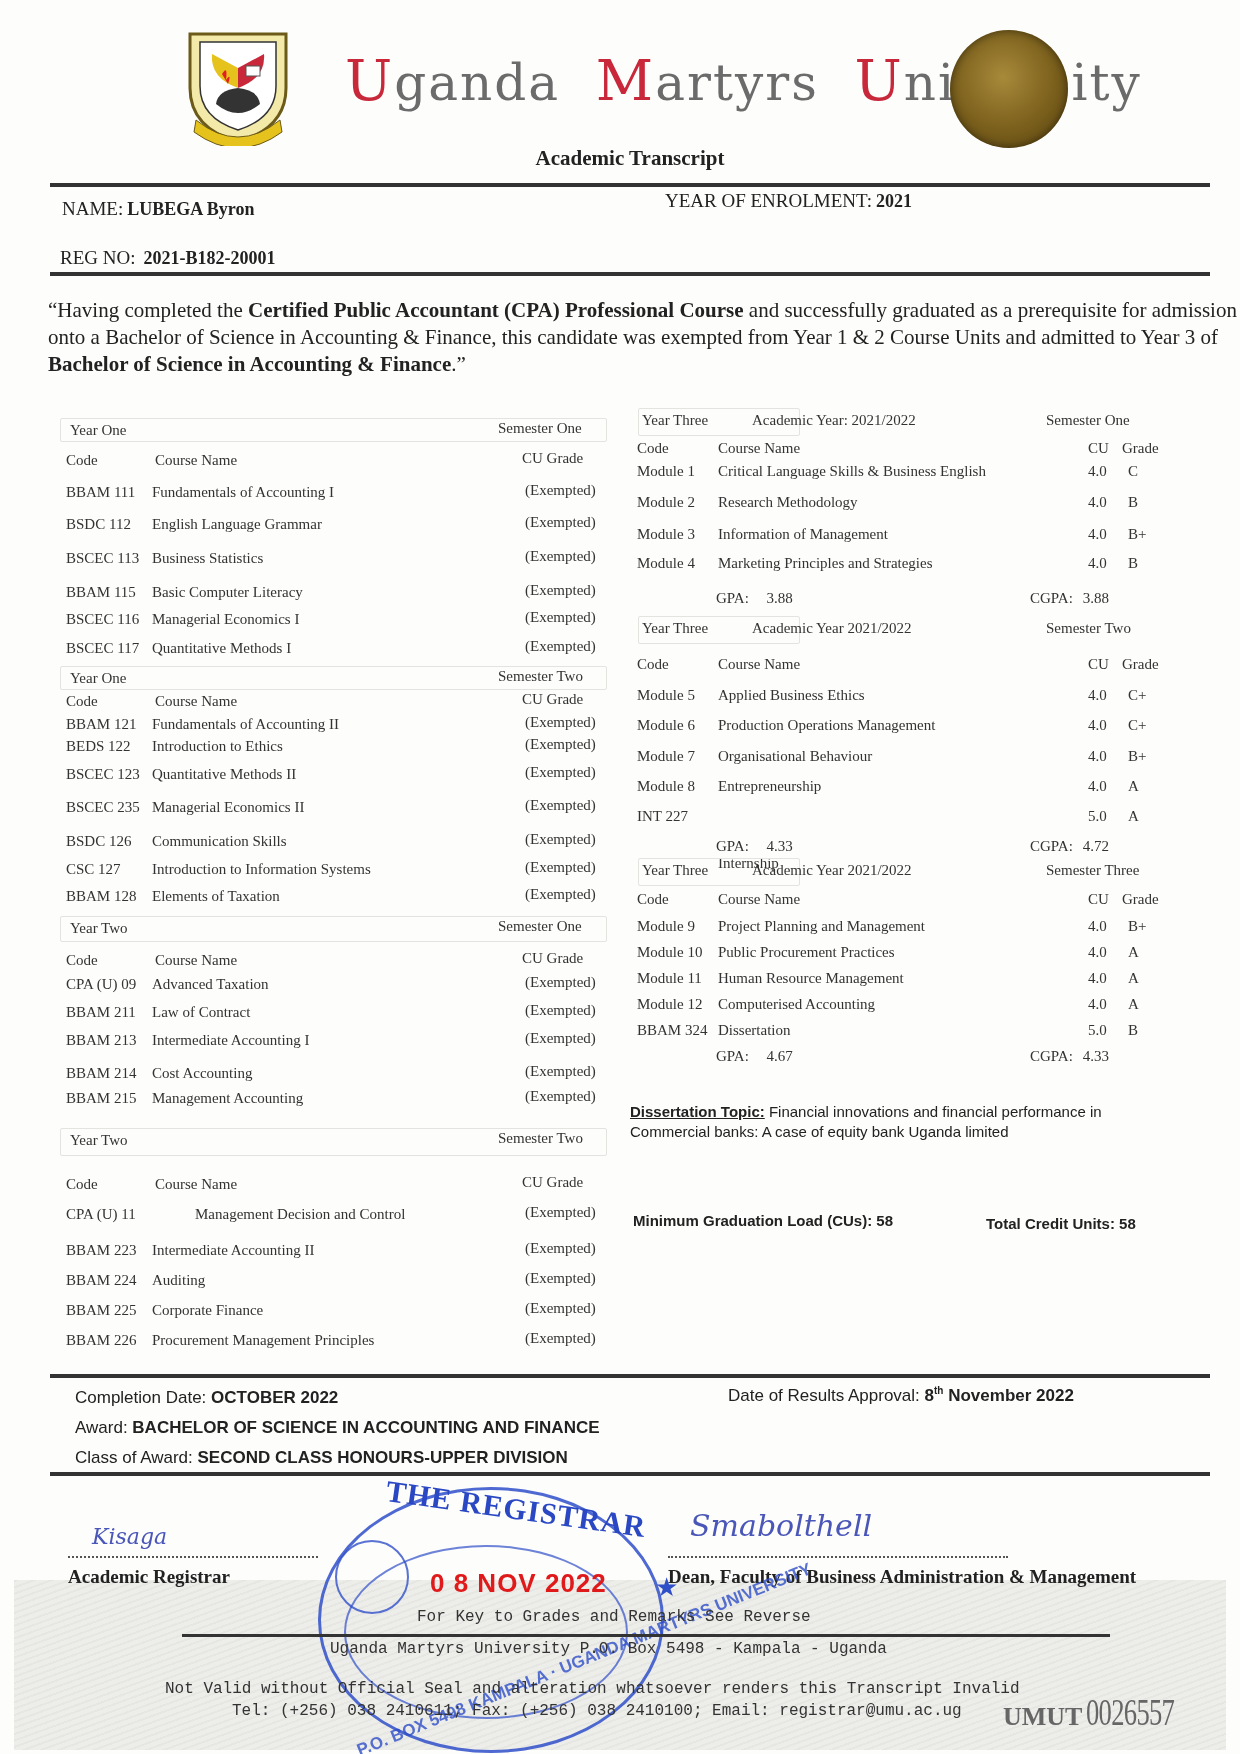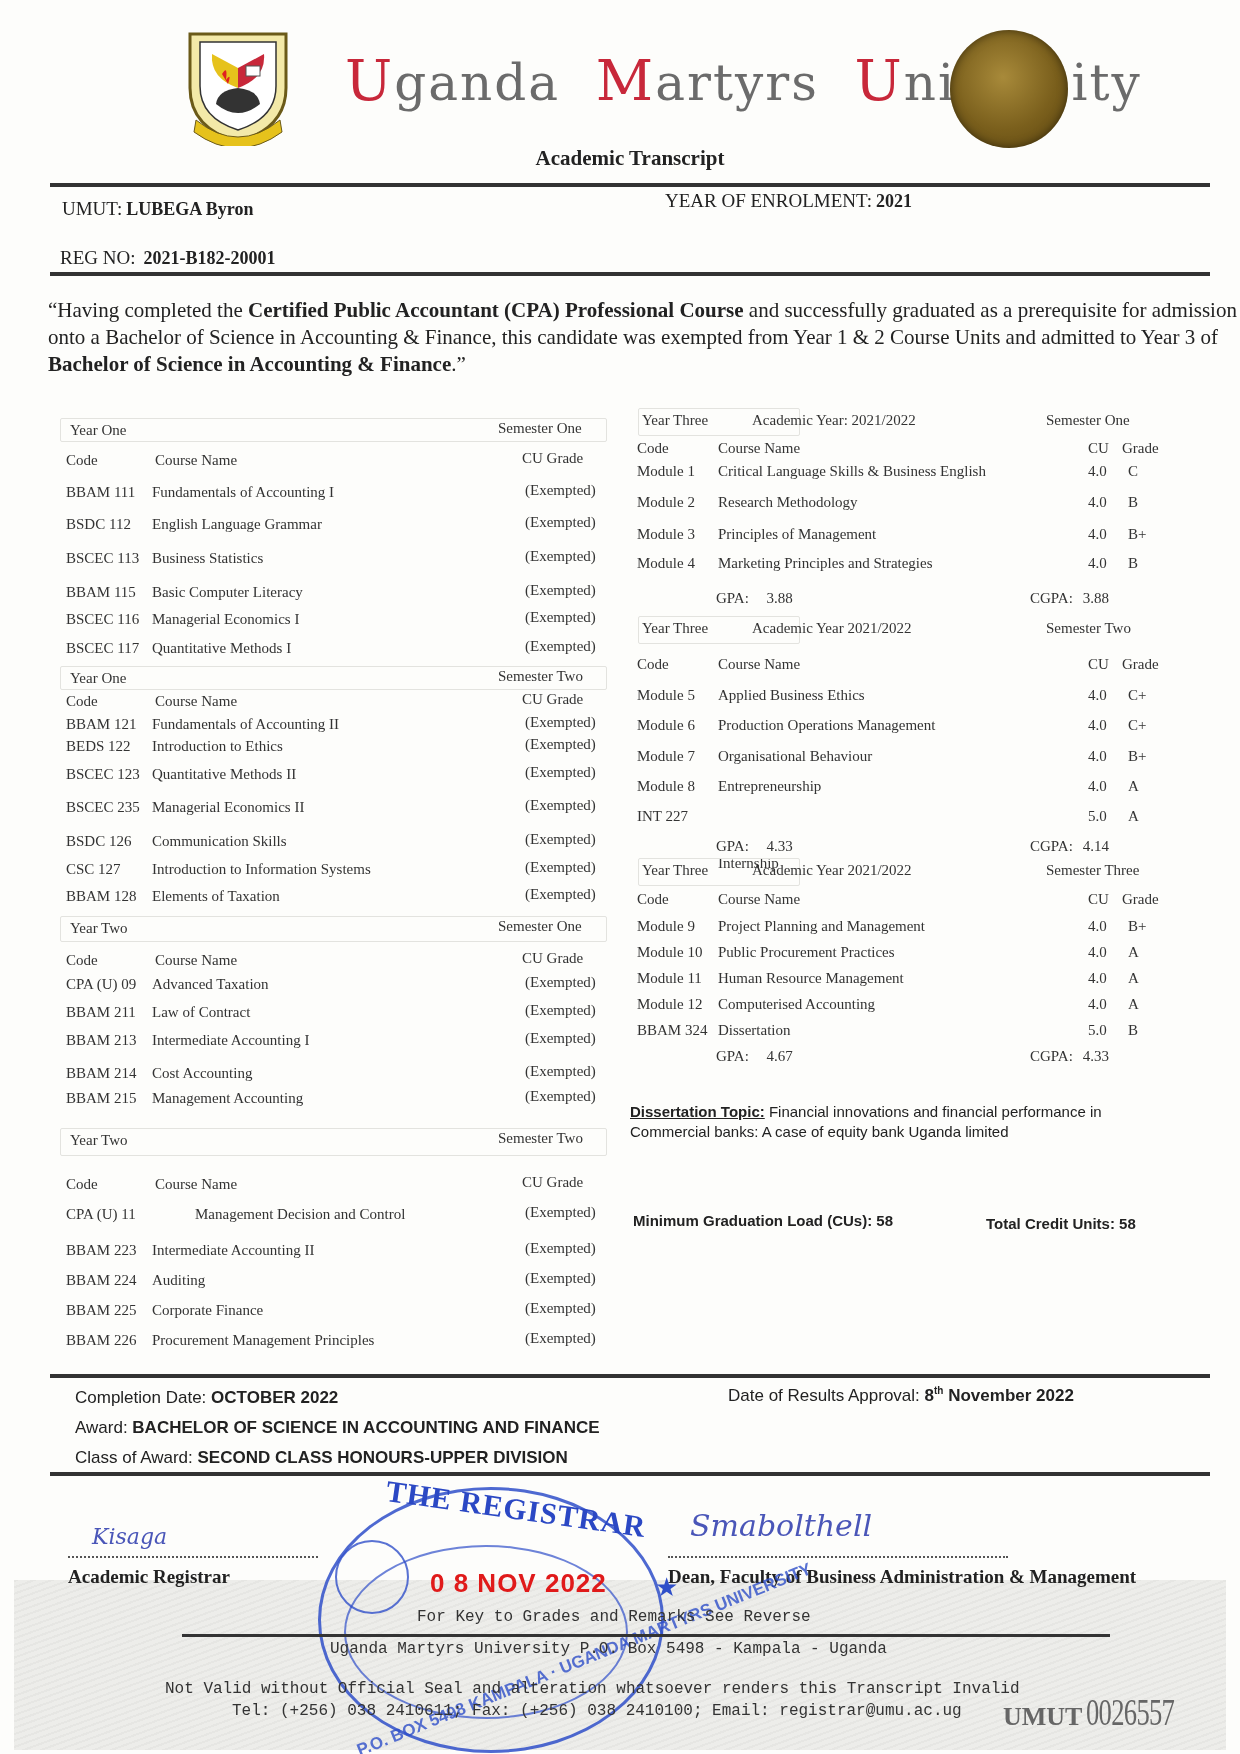--- a/index.html
+++ b/index.html
@@ -62,21 +62,21 @@
   <span class="cap">U</span><span>niversity</span>
 </div>
 
 <div class="abs seal"></div>
 
 <div class="abs doc-title">Academic Transcript</div>
 
 <div class="abs rule" style="top:183px;"></div>
 
 <div class="abs" style="left:62px; top:198px;">
-  <span class="field-label">UMUT:</span>
+  <span class="field-label">NAME:</span>
   <span class="field-value">LUBEGA Byron</span>
 </div>
 <div class="abs" style="left:665px; top:190px;">
   <span class="field-label">YEAR OF ENROLMENT:</span>
   <span class="field-value">2021</span>
 </div>
 <div class="abs" style="left:60px; top:247px;">
   <span class="field-label">REG NO:</span>&nbsp;
   <span class="field-value">2021-B182-20001</span>
 </div>
@@ -194,21 +194,21 @@
     <div class="abs sec-head" style="left:1122px; top:440px;">Grade</div>
     <div class="row" style="left:637px; top:463px;">Module 1</div>
     <div class="row" style="left:718px; top:463px;">Critical Language Skills &amp; Business English</div>
     <div class="row" style="left:1088px; top:463px;">4.0</div>
     <div class="row" style="left:1128px; top:463px;">C</div>
     <div class="row" style="left:637px; top:494px;">Module 2</div>
     <div class="row" style="left:718px; top:494px;">Research Methodology</div>
     <div class="row" style="left:1088px; top:494px;">4.0</div>
     <div class="row" style="left:1128px; top:494px;">B</div>
     <div class="row" style="left:637px; top:526px;">Module 3</div>
-    <div class="row" style="left:718px; top:526px;">Principles of Management</div>
+    <div class="row" style="left:718px; top:526px;">Information of Management</div>
     <div class="row" style="left:1088px; top:526px;">4.0</div>
     <div class="row" style="left:1128px; top:526px;">B+</div>
     <div class="row" style="left:637px; top:555px;">Module 4</div>
     <div class="row" style="left:718px; top:555px;">Marketing Principles and Strategies</div>
     <div class="row" style="left:1088px; top:555px;">4.0</div>
     <div class="row" style="left:1128px; top:555px;">B</div>
     <div class="row" style="left:716px; top:590px;"><span>GPA:</span>   <span style="margin-left:14px;">3.88</span></div>
     <div class="row" style="left:1030px; top:590px;"><span>CGPA:</span><span style="margin-left:10px;">3.88</span></div>
     <div class="abs sec-box" style="left:638px; top:616px; width:160px; height:26px;"></div>
     <div class="abs sec-head" style="left:642px; top:620px;">Year Three</div>
@@ -232,21 +232,21 @@
     <div class="row" style="left:1128px; top:748px;">B+</div>
     <div class="row" style="left:637px; top:778px;">Module 8</div>
     <div class="row" style="left:718px; top:778px;">Entrepreneurship</div>
     <div class="row" style="left:1088px; top:778px;">4.0</div>
     <div class="row" style="left:1128px; top:778px;">A</div>
     <div class="row" style="left:637px; top:808px;">INT 227</div>
     <div class="row" style="left:718px; top:855px;">Internship</div>
     <div class="row" style="left:1088px; top:808px;">5.0</div>
     <div class="row" style="left:1128px; top:808px;">A</div>
     <div class="row" style="left:716px; top:838px;"><span>GPA:</span>   <span style="margin-left:14px;">4.33</span></div>
-    <div class="row" style="left:1030px; top:838px;"><span>CGPA:</span><span style="margin-left:10px;">4.14</span></div>
+    <div class="row" style="left:1030px; top:838px;"><span>CGPA:</span><span style="margin-left:10px;">4.72</span></div>
     <div class="abs sec-box" style="left:638px; top:858px; width:160px; height:26px;"></div>
     <div class="abs sec-head" style="left:642px; top:862px;">Year Three</div>
     <div class="abs sec-head" style="left:752px; top:862px;">Academic Year 2021/2022</div>
     <div class="abs sec-head" style="left:1046px; top:862px;">Semester Three</div>
     <div class="abs sec-head" style="left:637px; top:891px;">Code</div>
     <div class="abs sec-head" style="left:718px; top:891px;">Course Name</div>
     <div class="abs sec-head" style="left:1088px; top:891px;">CU</div>
     <div class="abs sec-head" style="left:1122px; top:891px;">Grade</div>
     <div class="row" style="left:637px; top:918px;">Module 9</div>
     <div class="row" style="left:718px; top:918px;">Project Planning and Management</div>

